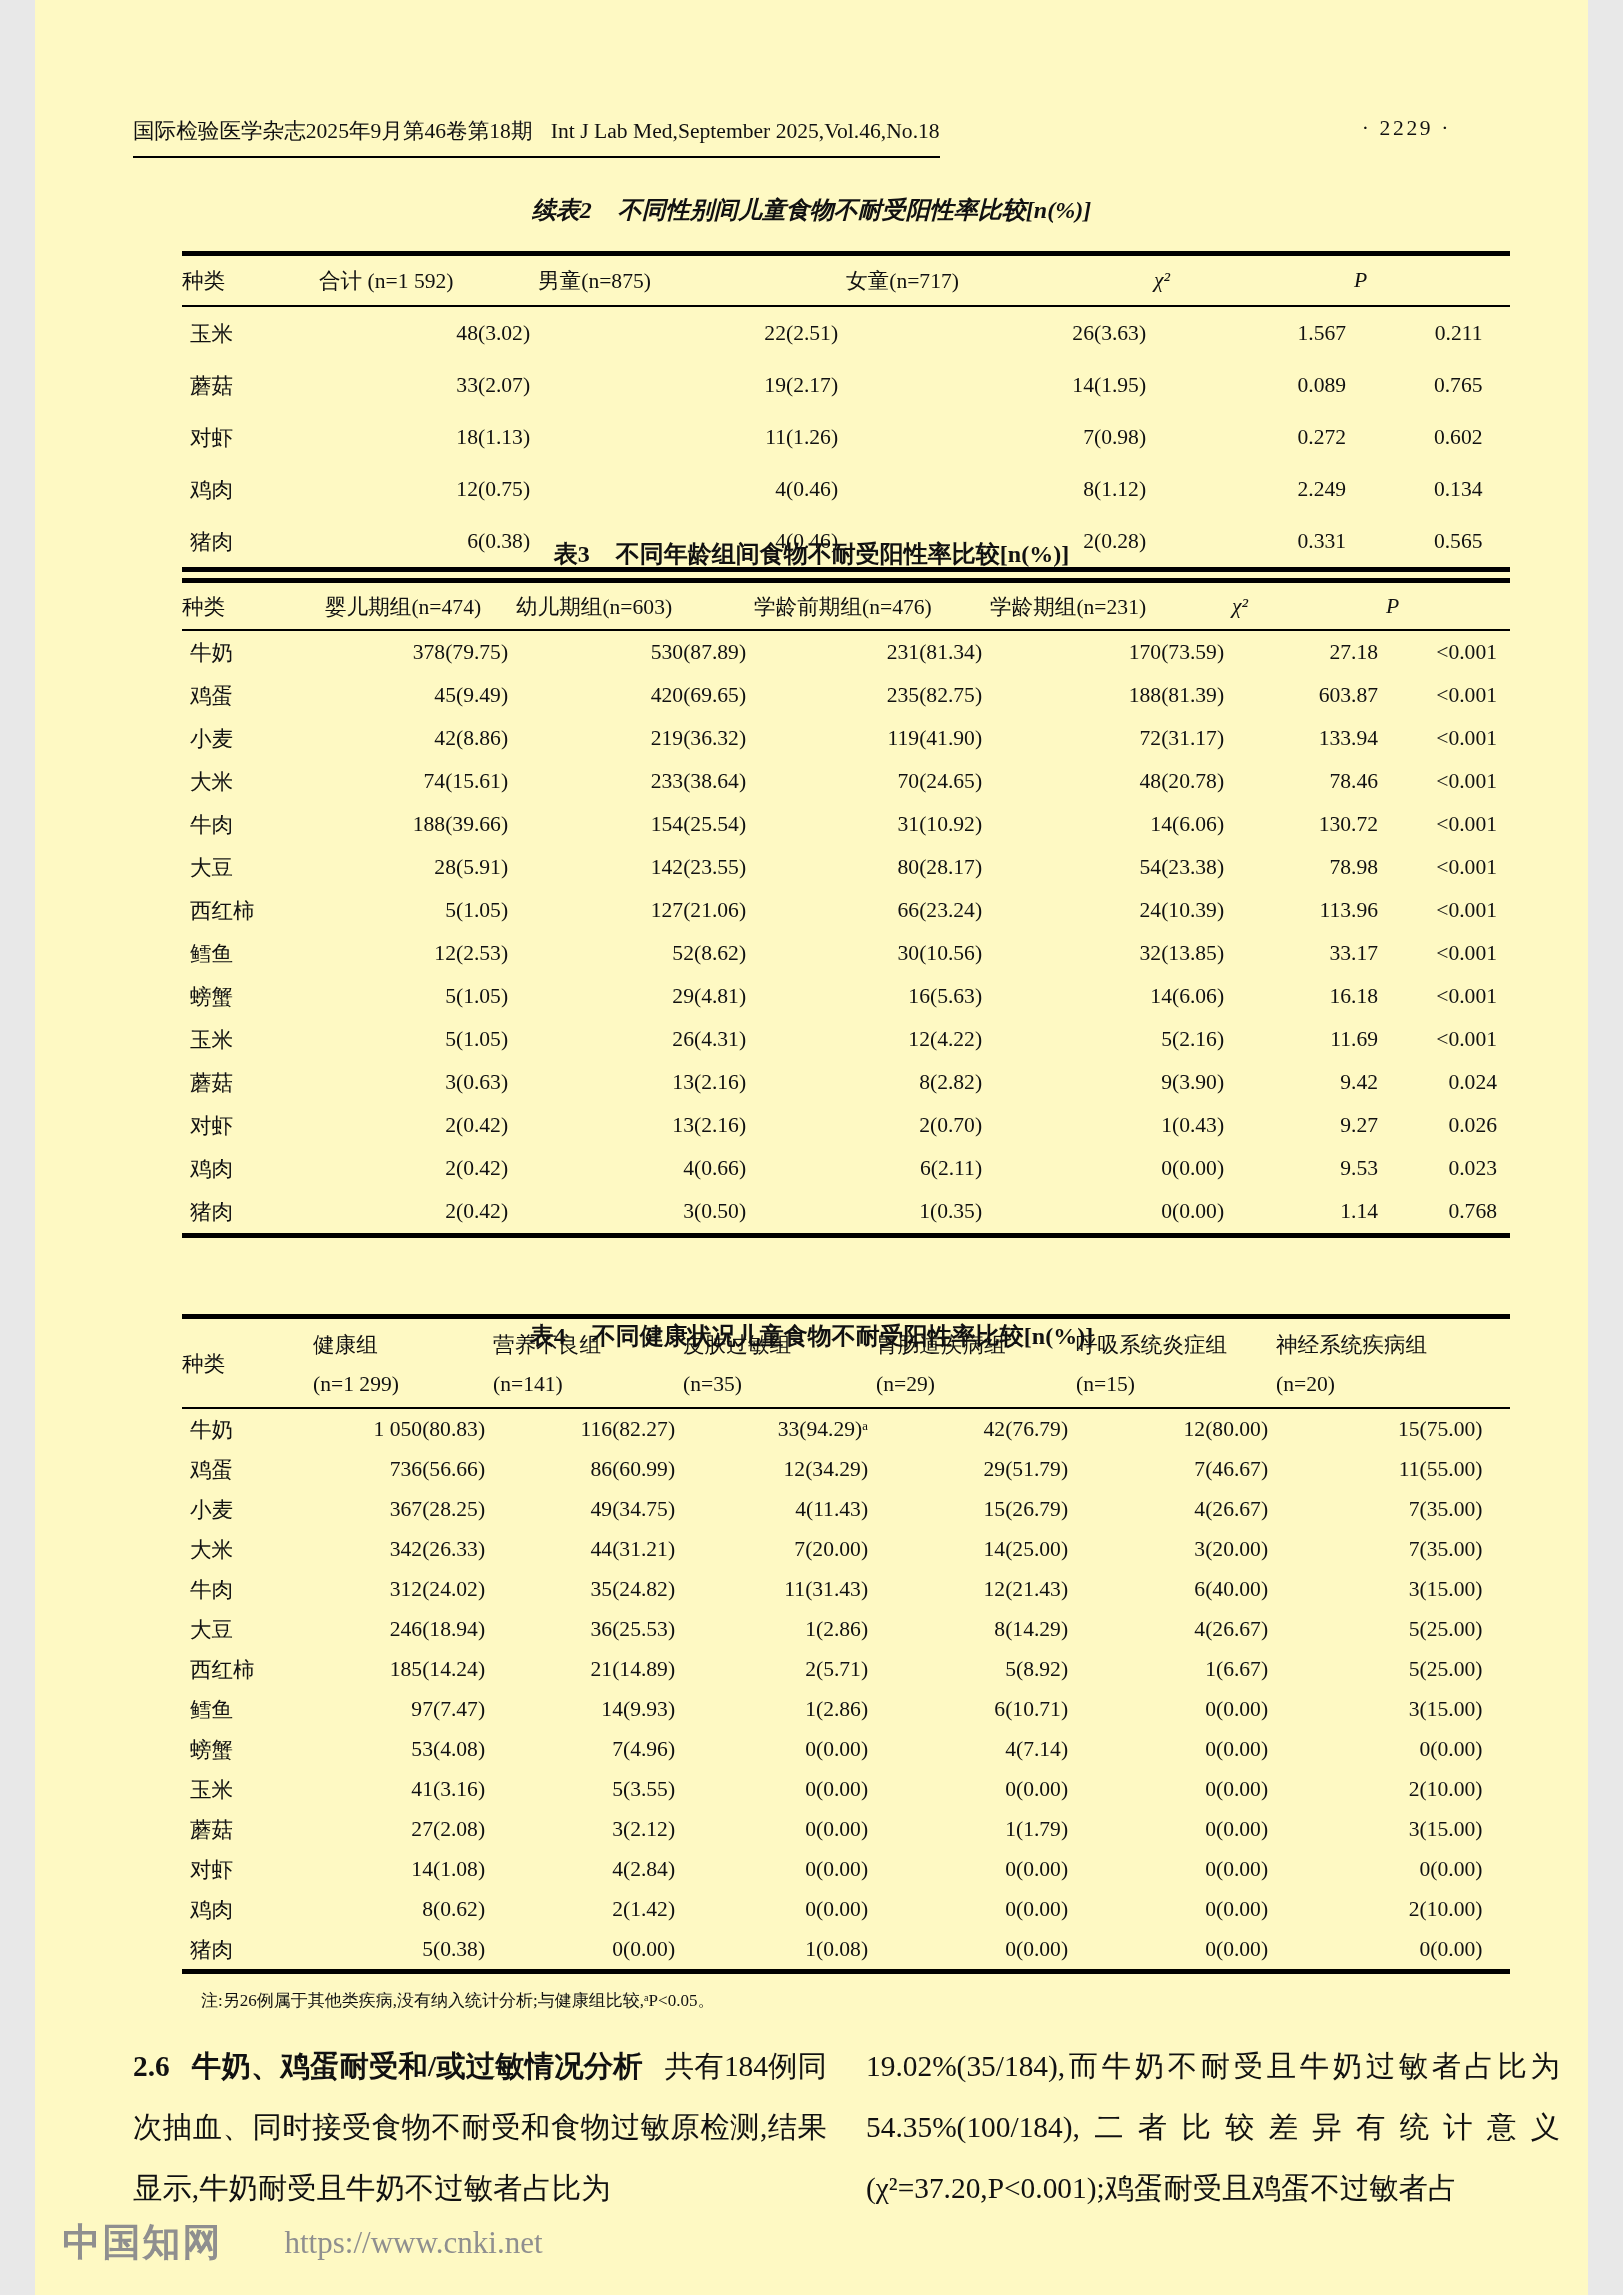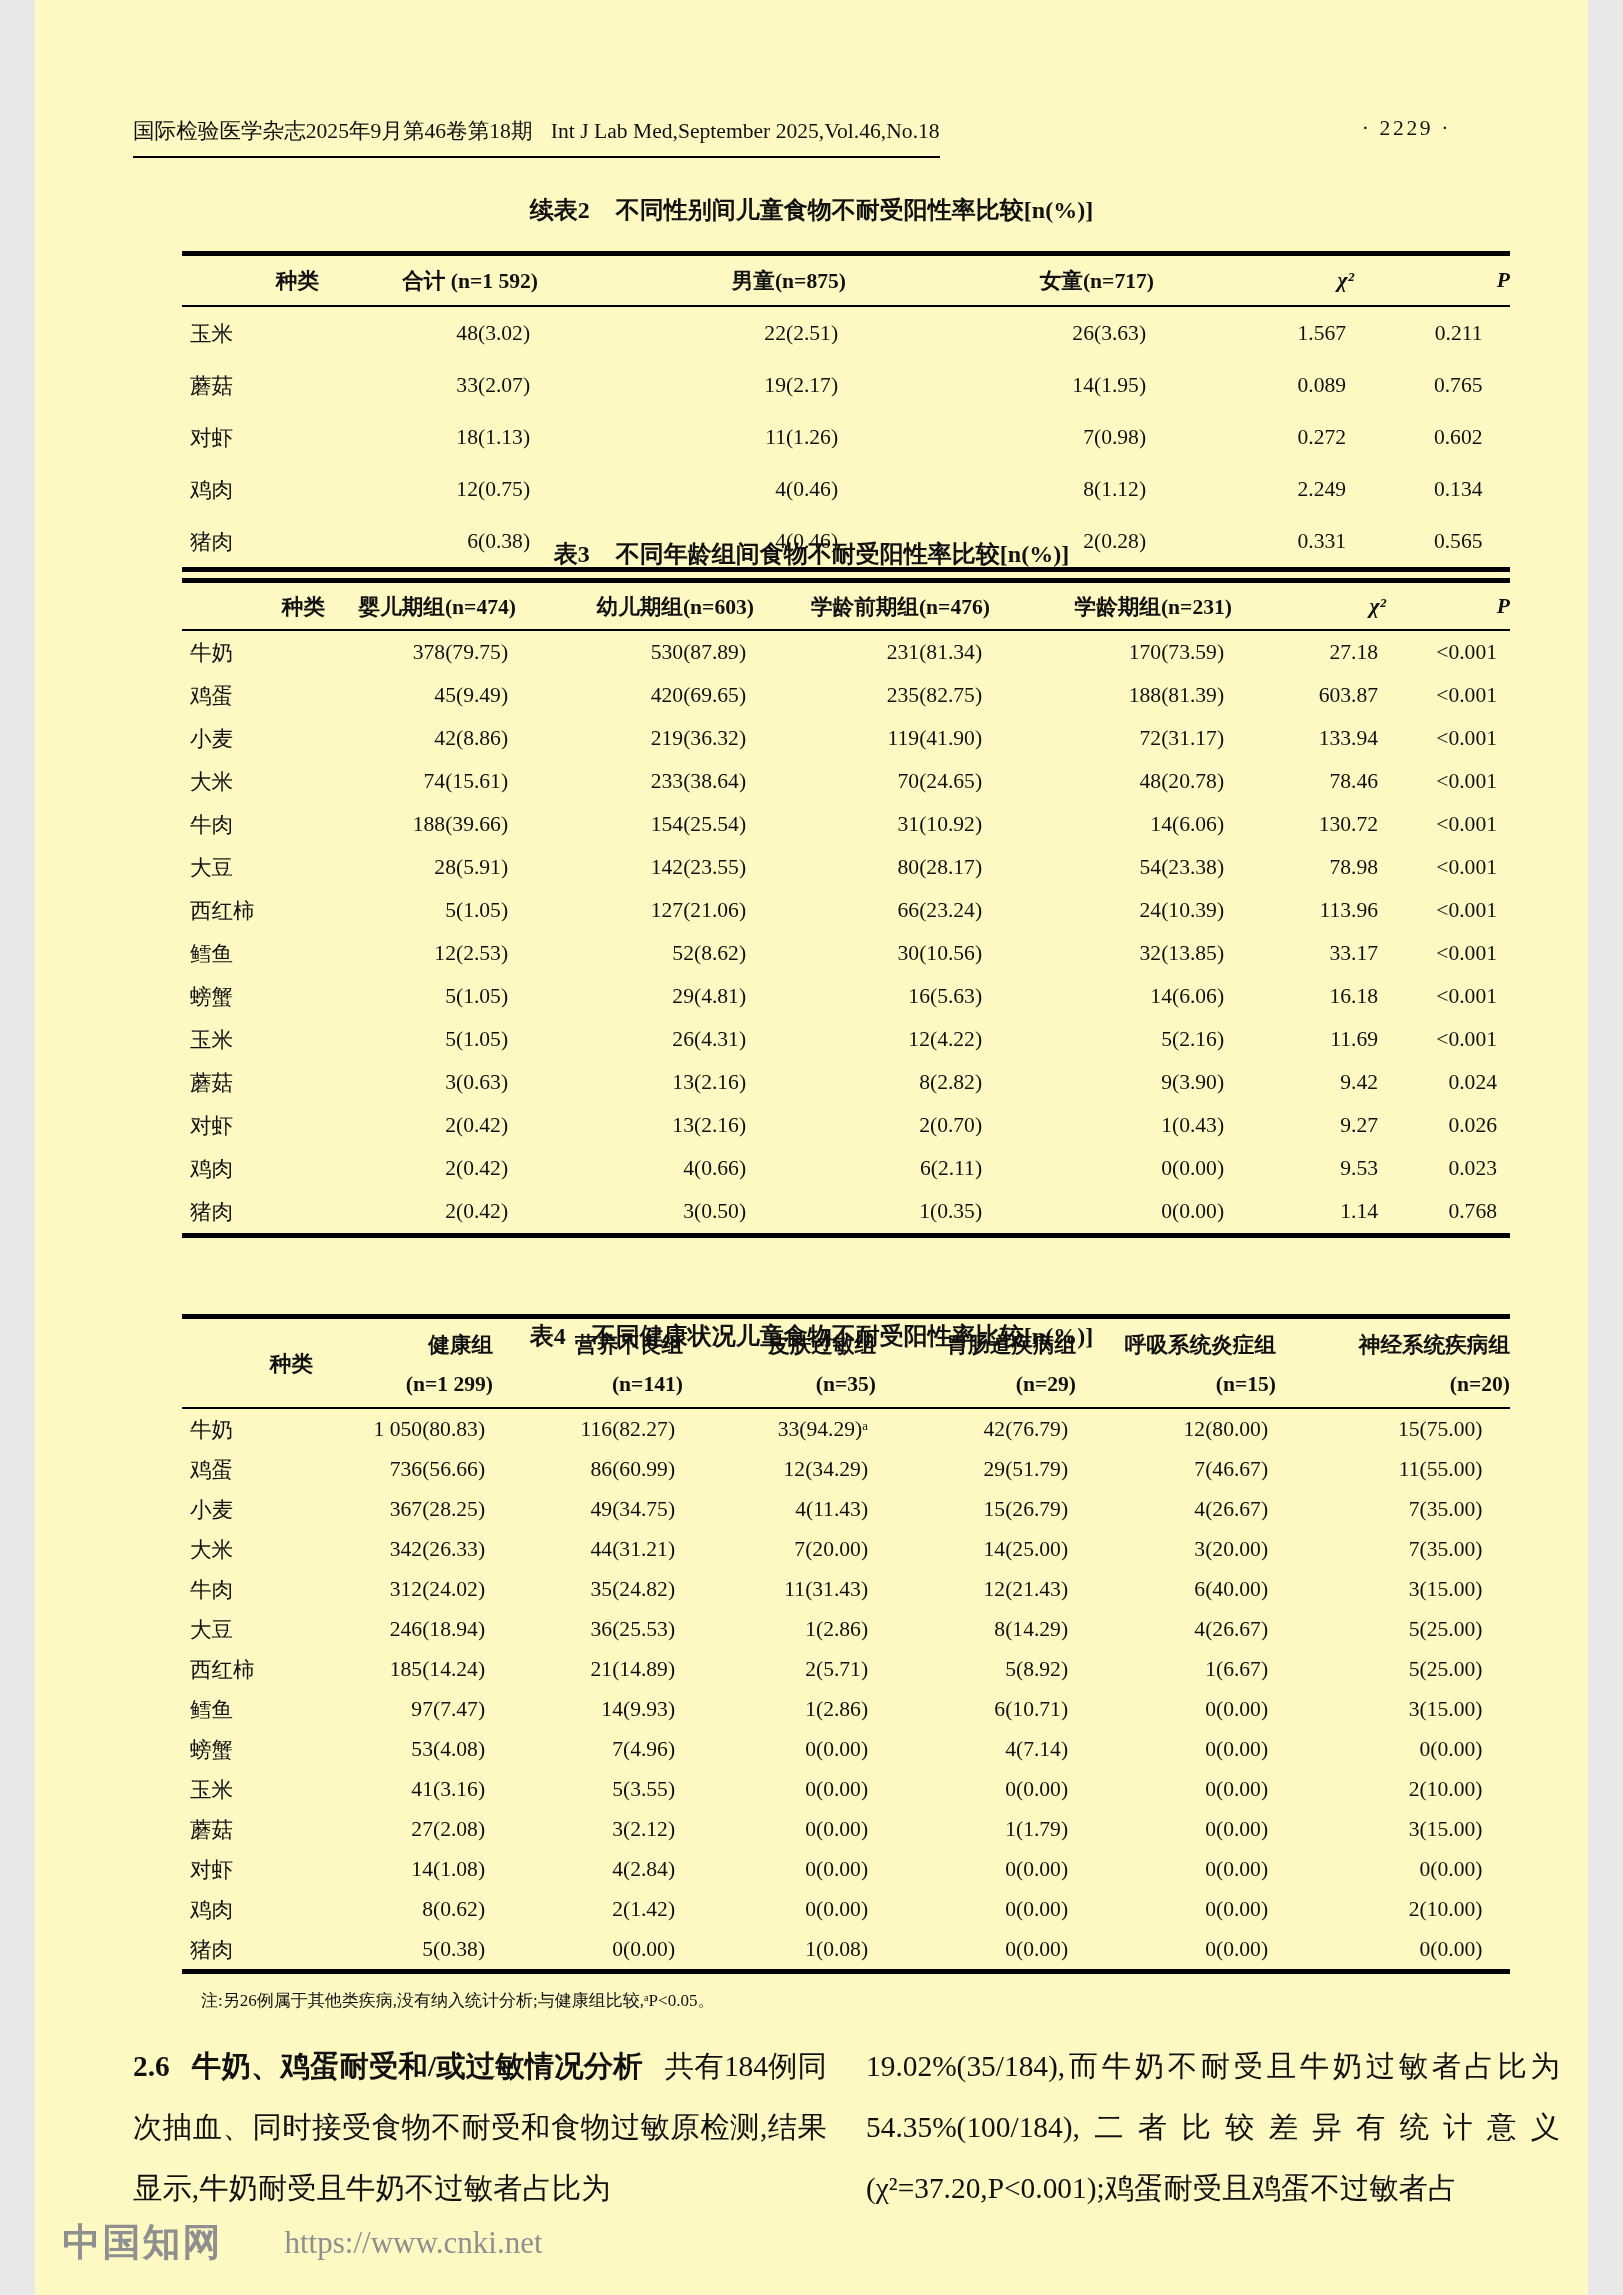--- a/index.html
+++ b/index.html
@@ -17,21 +17,21 @@
   .pageno { font-size:21.6px; letter-spacing:2.6px; }
   
   .tbl-title { position:absolute; left:0; width:100%; text-align:center;
     font-size:24px; font-weight:bold; }
   .tbl-title .lbl { margin-right:26px; }
   
   .twrap { position:absolute; left:147px; width:1328px; }
   table { width:100%; border-collapse:collapse; table-layout:fixed;
     border-top:5.9px solid #000; border-bottom:5.9px solid #000; }
   thead tr { border-bottom:2.6px solid #000; }
-  th { font-weight:bold; font-size:21.6px; text-align:right; vertical-align:middle; padding:0; }
+  th { font-weight:normal; font-size:21.6px; text-align:left; vertical-align:middle; padding:0; }
   td { font-size:21.6px; text-align:right; vertical-align:middle; padding:0 7.9px 0 0; }
   td:first-child { text-align:left; padding:0 0 0 7.9px; }
   th.stat { font-style:italic; }
   
   .t2 th { height:49px; }
   .t2 td { height:52px; }
   .t2 th:nth-child(1), .t2 td:nth-child(1) { width:137px; }
   .t2 th:nth-child(2), .t2 td:nth-child(2) { width:219px; }
   .t2 th:nth-child(3), .t2 td:nth-child(3) { width:308px; }
   .t2 th:nth-child(4), .t2 td:nth-child(4) { width:308px; }
@@ -79,21 +79,21 @@
 
 <div class="page">
 
   <div class="runhead">
     <div class="left">
       <span class="zh">国际检验医学杂志2025年9月第46卷第18期</span><span>Int J Lab Med,September 2025,Vol.46,No.18</span>
     </div>
     <div class="pageno">· 2229 ·</div>
   </div>
 
-  <div class="tbl-title" style="top:194px;">
+  <div class="tbl-title" style="top:194px;font-style:italic;">
     <span class="lbl">续表2</span><span>不同性别间儿童食物不耐受阳性率比较[n(%)]</span>
   </div>
   <div class="twrap" style="top:251px;">
     <table class="t2">
         <thead>
           <tr>
             <th>种类</th>
             <th>合计 (n=1 592)</th>
             <th>男童(n=875)</th>
             <th>女童(n=717)</th>

